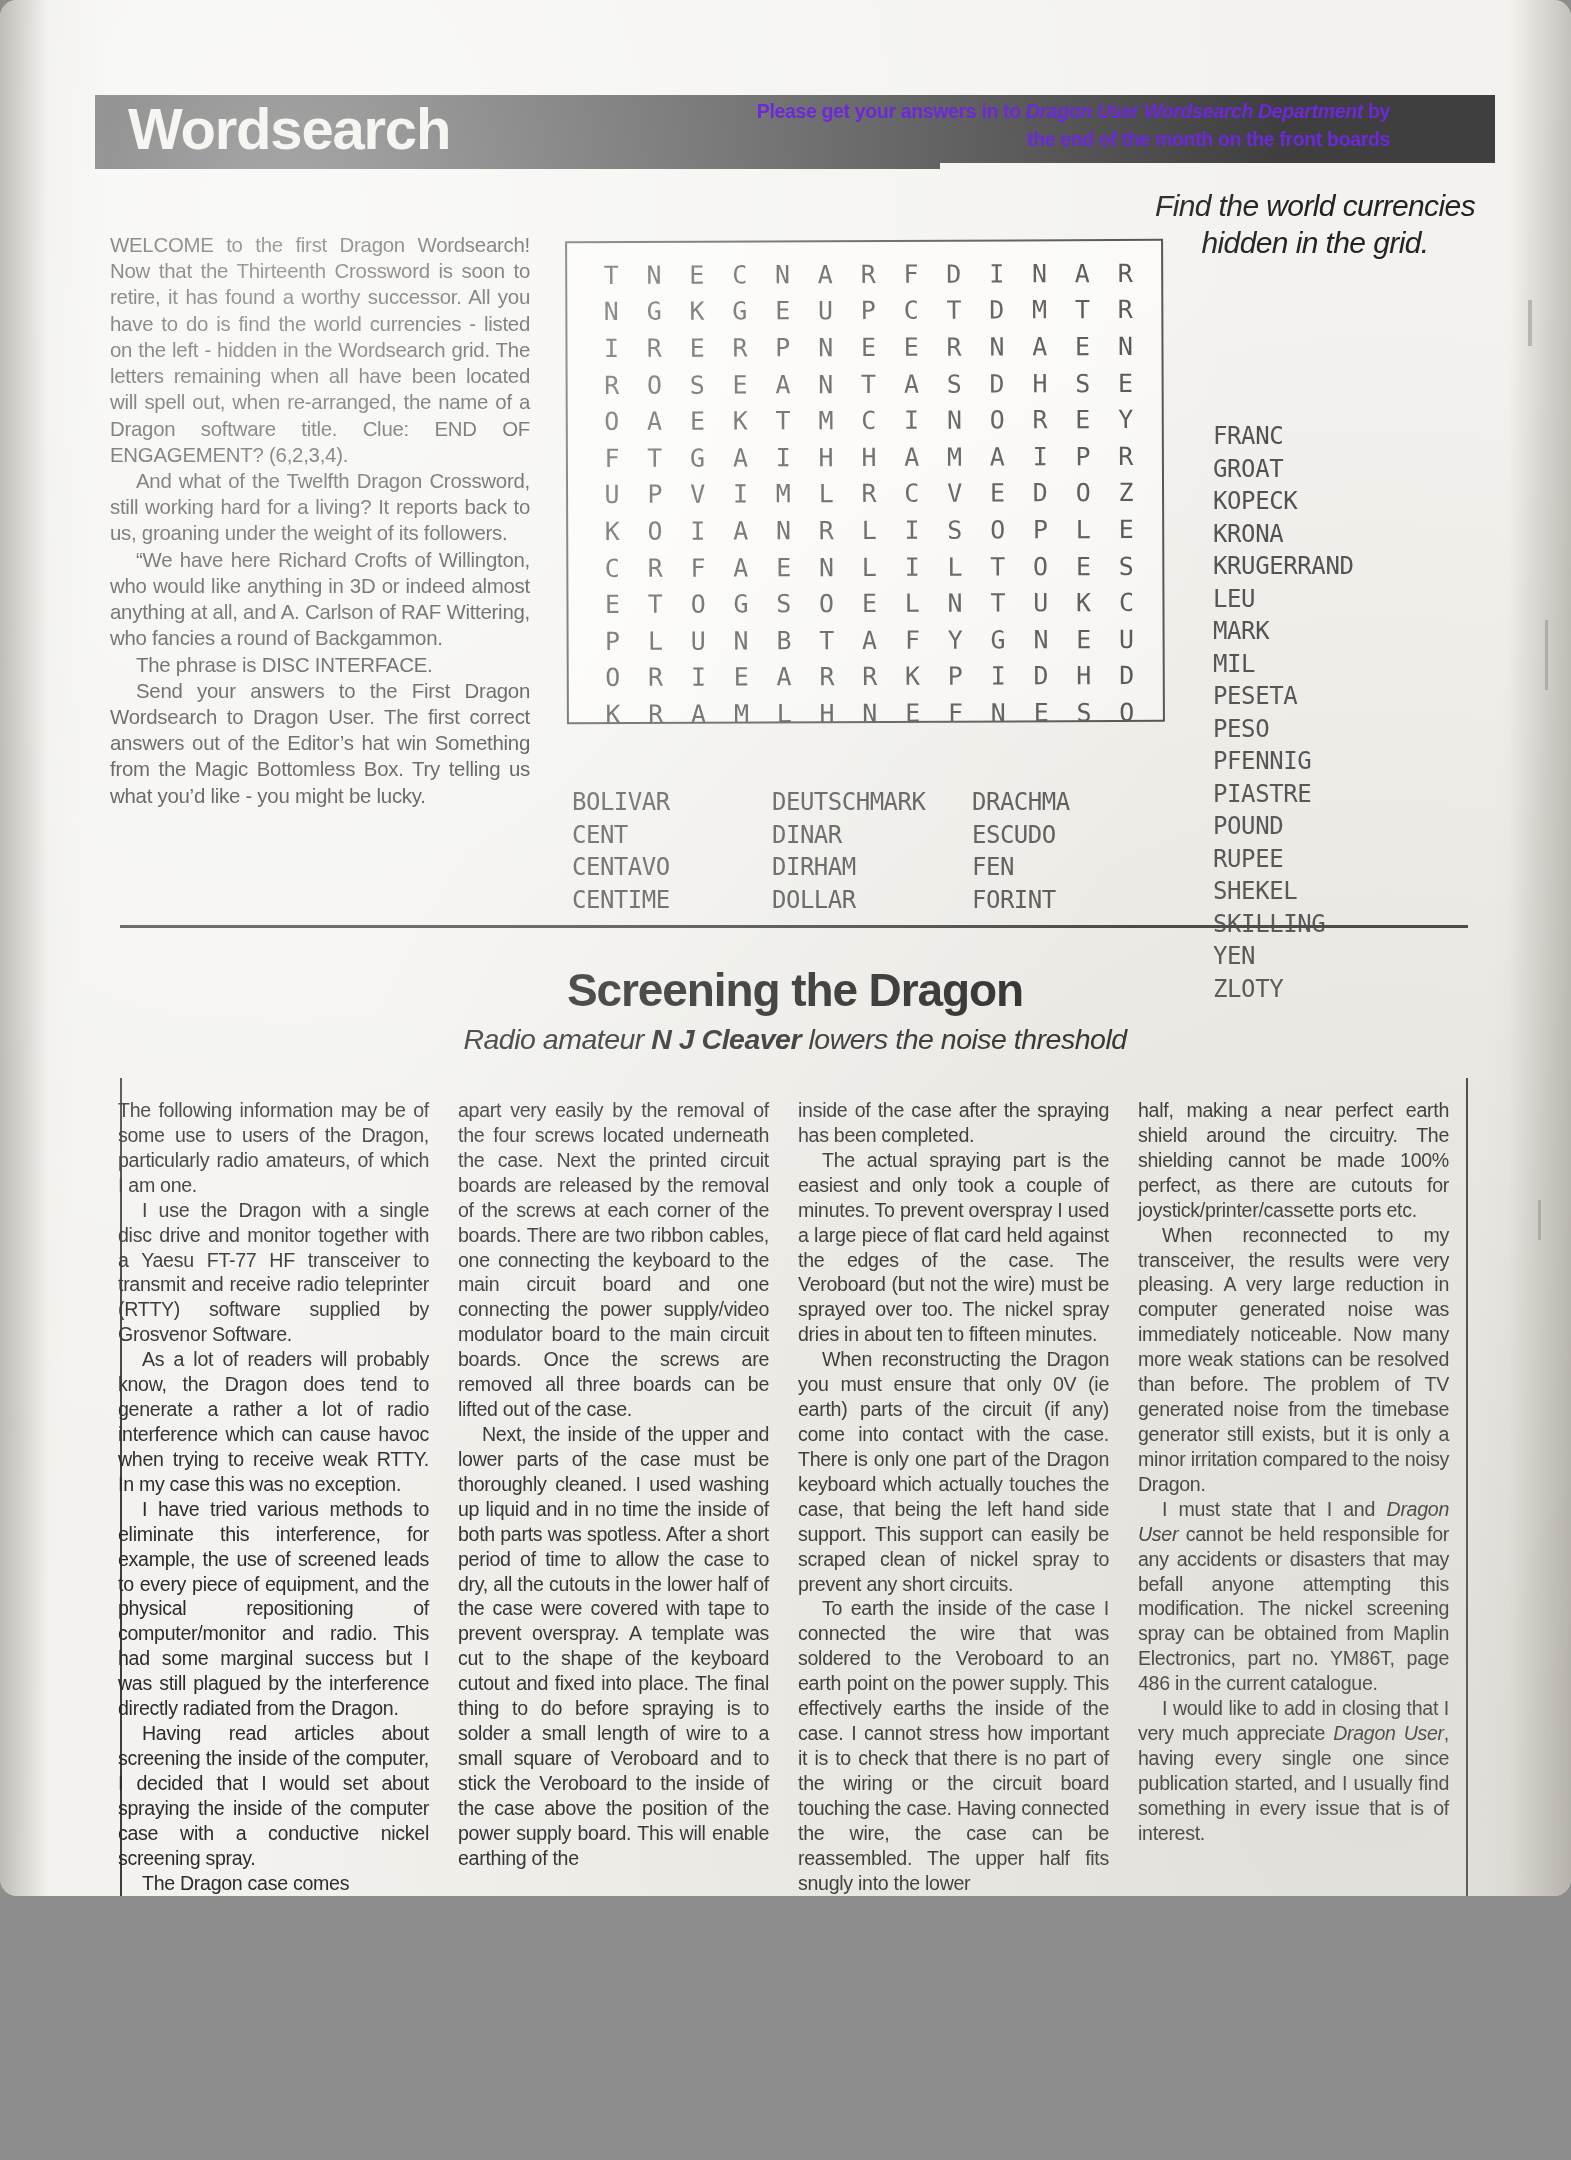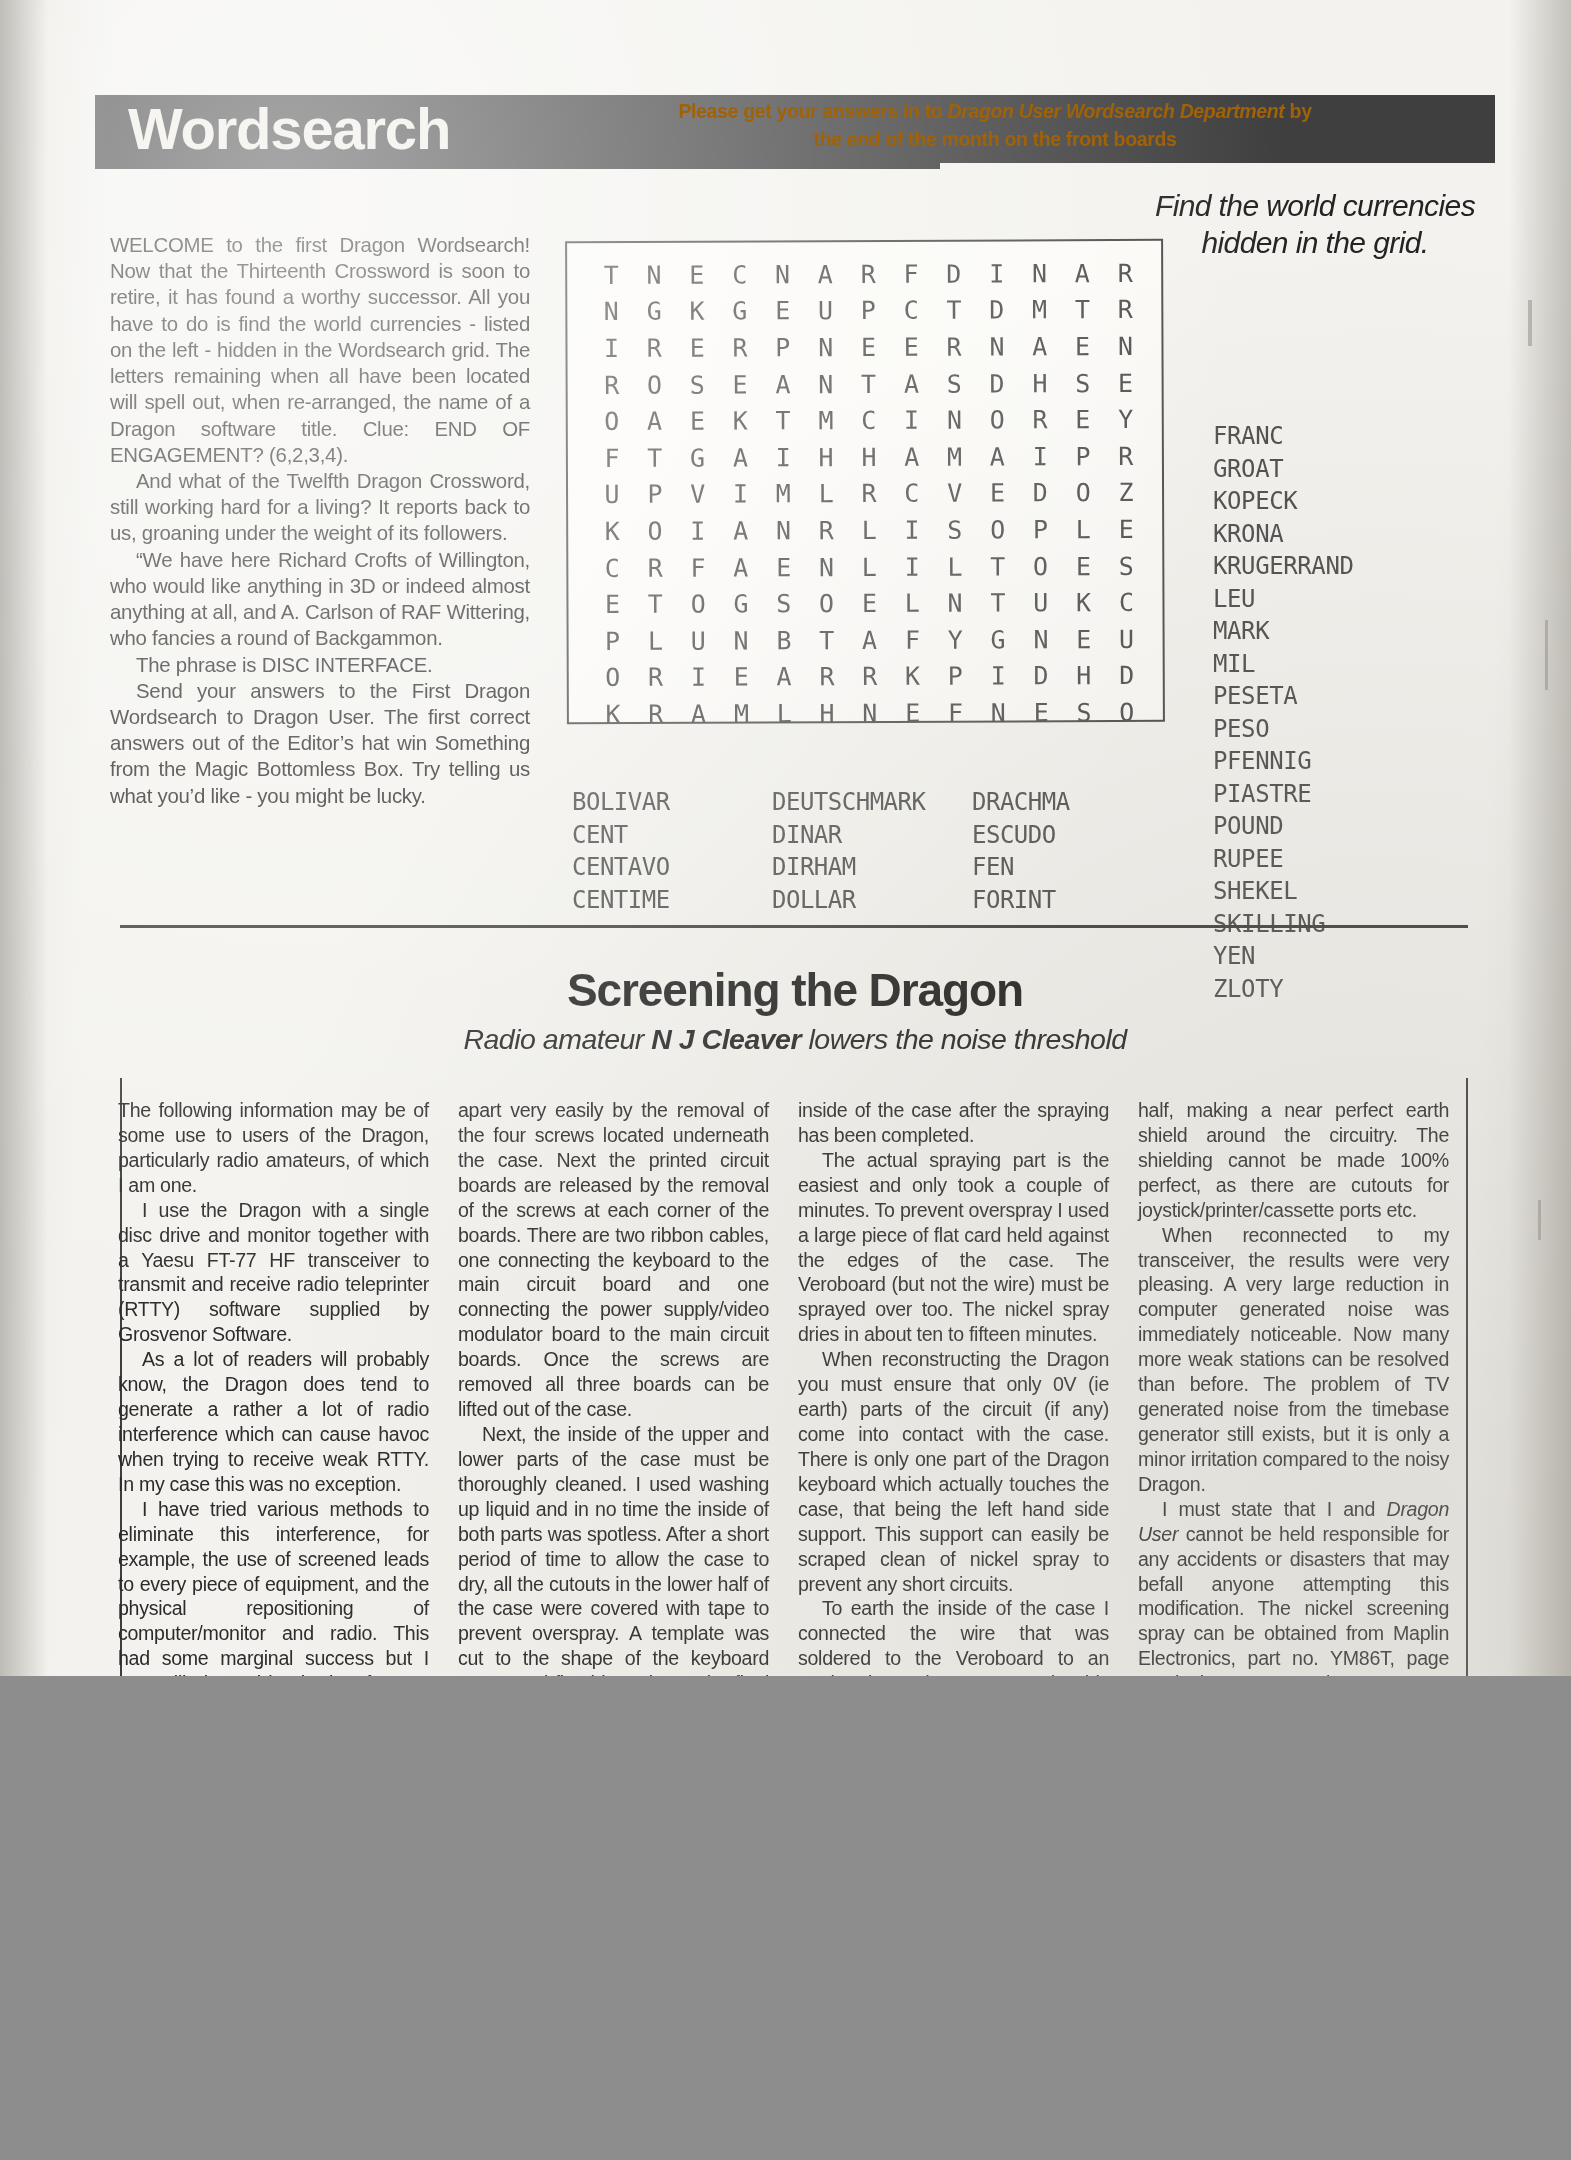--- a/index.html
+++ b/index.html
@@ -7,23 +7,24 @@
     padding: 0;
     background: #8d8d8d;
   }
   body {
     font-family: "Liberation Sans", sans-serif;
   }
 
   .page {
     position: relative;
     width: 1571px;
-    height: 1676px;
+    height: 1896px;
     background: #f3f2ee;
     overflow: hidden;
+    border-radius: 17px;
   }
 
   
   .paper-tint {
     position: absolute;
     inset: 0;
     background:
       radial-gradient(ellipse at 18% 12%, rgba(255,255,255,0.55), rgba(255,255,255,0) 55%),
       radial-gradient(ellipse at 88% 92%, rgba(180,176,166,0.30), rgba(255,255,255,0) 60%),
       linear-gradient(92deg, rgba(200,196,186,0.30) 0%, rgba(255,255,255,0) 7%, rgba(255,255,255,0) 93%, rgba(196,192,182,0.38) 100%);
@@ -81,22 +82,22 @@
     letter-spacing: -1.2px;
     line-height: 1;
     z-index: 3;
     font-family: "Liberation Sans", sans-serif;
   }
   .banner-sub {
     position: absolute;
     left: 600px;
     top: 98px;
     width: 790px;
-    text-align: center;
-    color: #a16207;
+    text-align: right;
+    color: #6d28d9;
     font-size: 19.5px;
     font-weight: bold;
     line-height: 1.42;
     letter-spacing: -0.35px;
     z-index: 3;
   }
   .banner-sub i { font-style: italic; }
 
   
   .intro-col {

